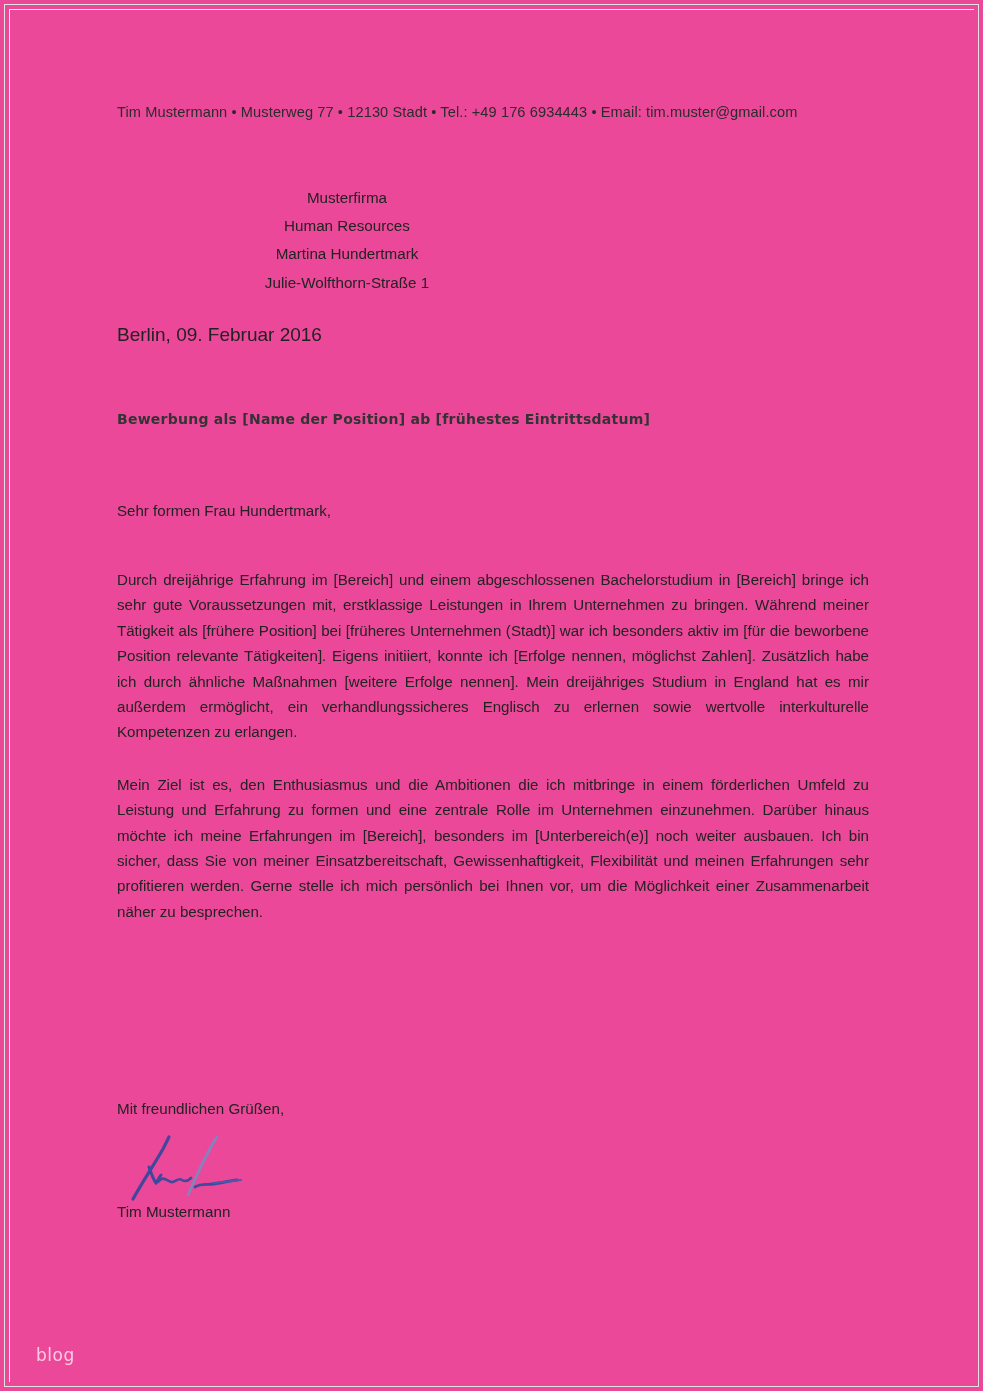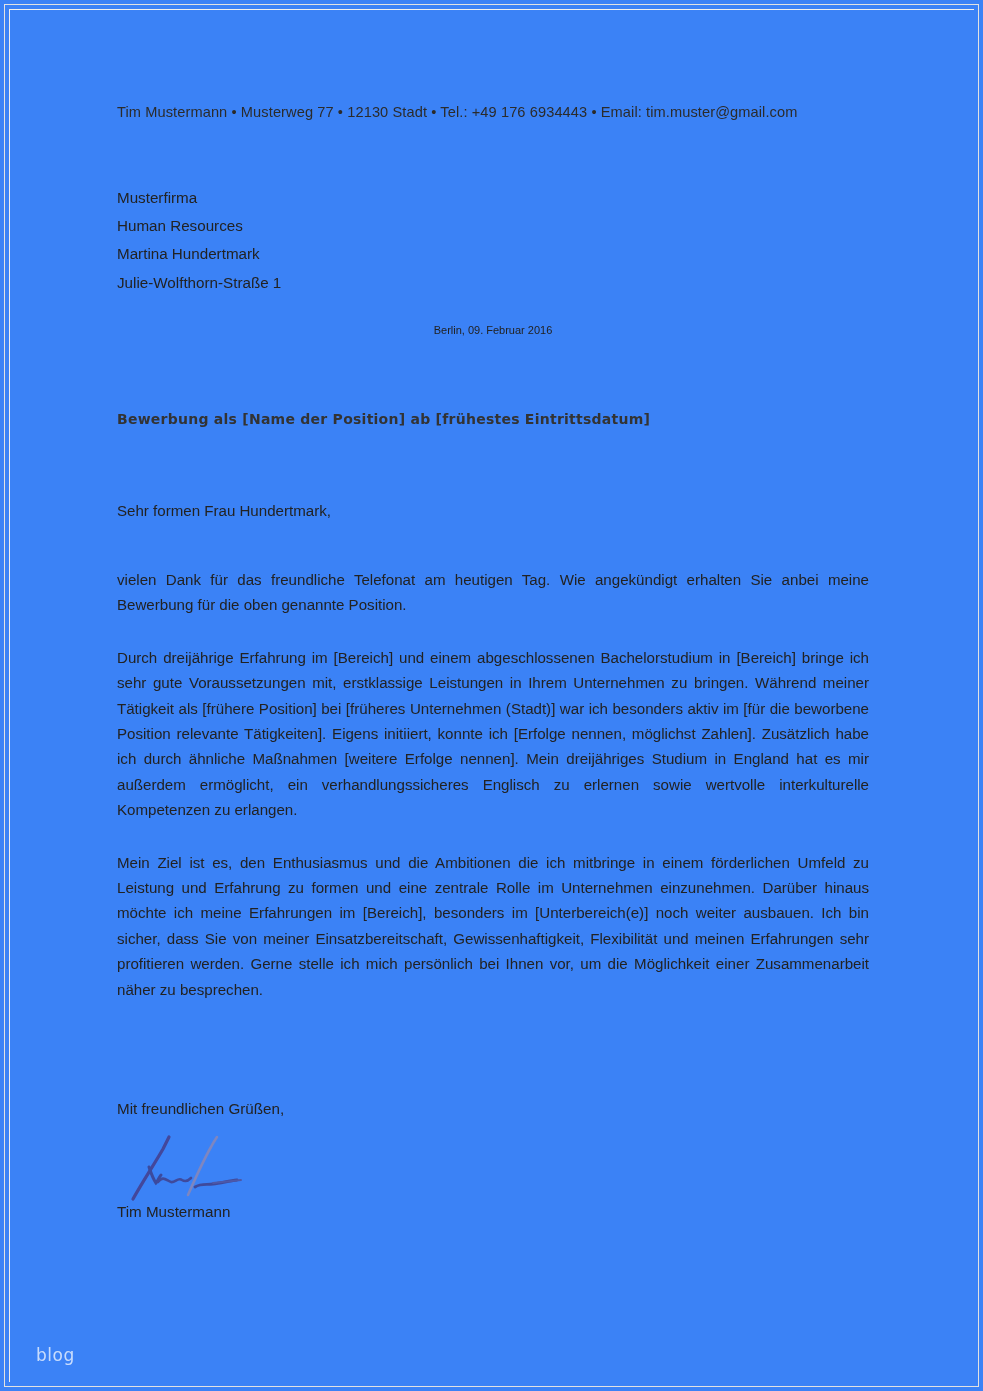--- a/index.html
+++ b/index.html
@@ -8,21 +8,21 @@
     background: #ffffff;
   }
   body {
     font-family: "Liberation Sans", sans-serif;
   }
 
   .page {
     position: relative;
     width: 983px;
     height: 1391px;
-    background: #3b82f6;
+    background: #ec4899;
     box-sizing: border-box;
     overflow: hidden;
   }
 
   
   .page-frame {
     position: absolute;
     left: 4px;
     top: 4px;
     right: 4px;
@@ -64,31 +64,32 @@
 
   
   .recipient {
     position: absolute;
     left: 0;
     top: 184px;
     width: 460px;
     font-size: 15.2px;
     color: #222222;
     line-height: 28.2px;
+    text-align: center;
   }
   .recipient-line { white-space: nowrap; }
 
   
   .date-line {
     position: absolute;
     left: 0;
     top: 324px;
     width: 752px;
-    text-align: center;
-    font-size: 11px;
+    text-align: left;
+    font-size: 19px;
     color: #222222;
   }
 
   
   .subject {
     position: absolute;
     left: 0;
     top: 411px;
     width: 752px;
     font-size: 14px;
@@ -177,21 +178,20 @@
       <div class="recipient-line">Julie-Wolfthorn-Straße 1</div>
     </div>
 
     <div class="date-line">Berlin, 09. Februar 2016</div>
 
     <div class="subject">Bewerbung als [Name der Position] ab [frühestes Eintrittsdatum]</div>
 
     <div class="body-block">
       <div class="salutation">Sehr formen Frau Hundertmark,</div>
 
-      <p class="para">vielen Dank für das freundliche Telefonat am heutigen Tag. Wie angekündigt erhalten Sie anbei meine Bewerbung für die oben genannte Position.</p>
       <p class="para">Durch dreijährige Erfahrung im [Bereich] und einem abgeschlossenen Bachelorstudium in [Bereich] bringe ich sehr gute Voraussetzungen mit, erstklassige Leistungen in Ihrem Unternehmen zu bringen. Während meiner Tätigkeit als [frühere Position] bei [früheres Unternehmen (Stadt)] war ich besonders aktiv im [für die beworbene Position relevante Tätigkeiten]. Eigens initiiert, konnte ich [Erfolge nennen, möglichst Zahlen]. Zusätzlich habe ich durch ähnliche Maßnahmen [weitere Erfolge nennen]. Mein dreijähriges Studium in England hat es mir außerdem ermöglicht, ein verhandlungssicheres Englisch zu erlernen sowie wertvolle interkulturelle Kompetenzen zu erlangen.</p>
       <p class="para">Mein Ziel ist es, den  Enthusiasmus und die Ambitionen die ich mitbringe in einem förderlichen Umfeld zu Leistung und Erfahrung zu formen und eine zentrale Rolle im Unternehmen einzunehmen. Darüber hinaus möchte ich meine Erfahrungen im [Bereich], besonders im [Unterbereich(e)] noch weiter ausbauen. Ich bin sicher, dass Sie von meiner Einsatzbereitschaft, Gewissenhaftigkeit, Flexibilität und meinen Erfahrungen sehr profitieren werden. Gerne stelle ich mich persönlich bei Ihnen vor, um die Möglichkeit einer Zusammenarbeit näher zu besprechen.</p>
     </div>
 
     <div class="closing">
       <div>Mit freundlichen Grüßen,</div>
 
       <div class="signature-wrap">
         <svg viewBox="0 0 160 78" xmlns="http://www.w3.org/2000/svg">
 

